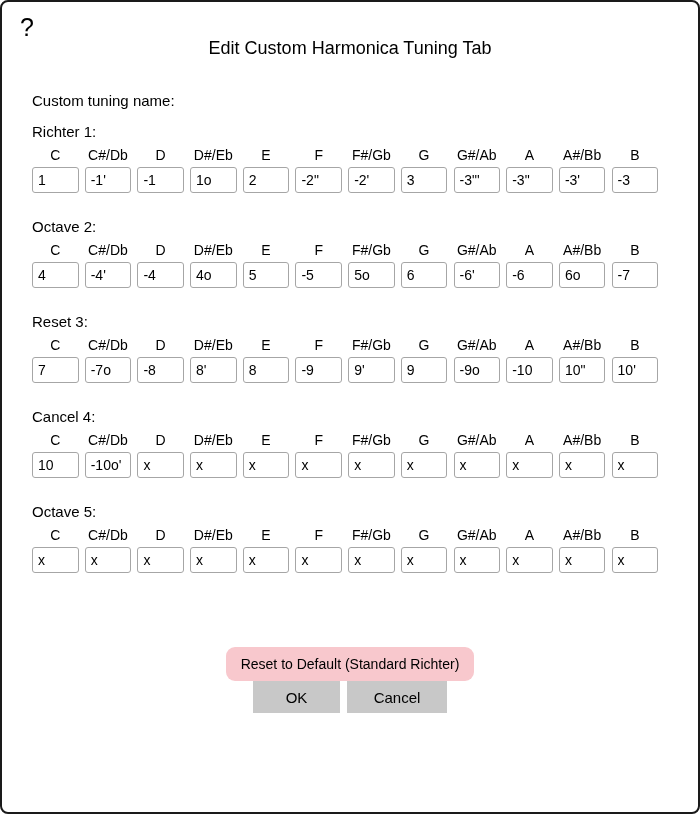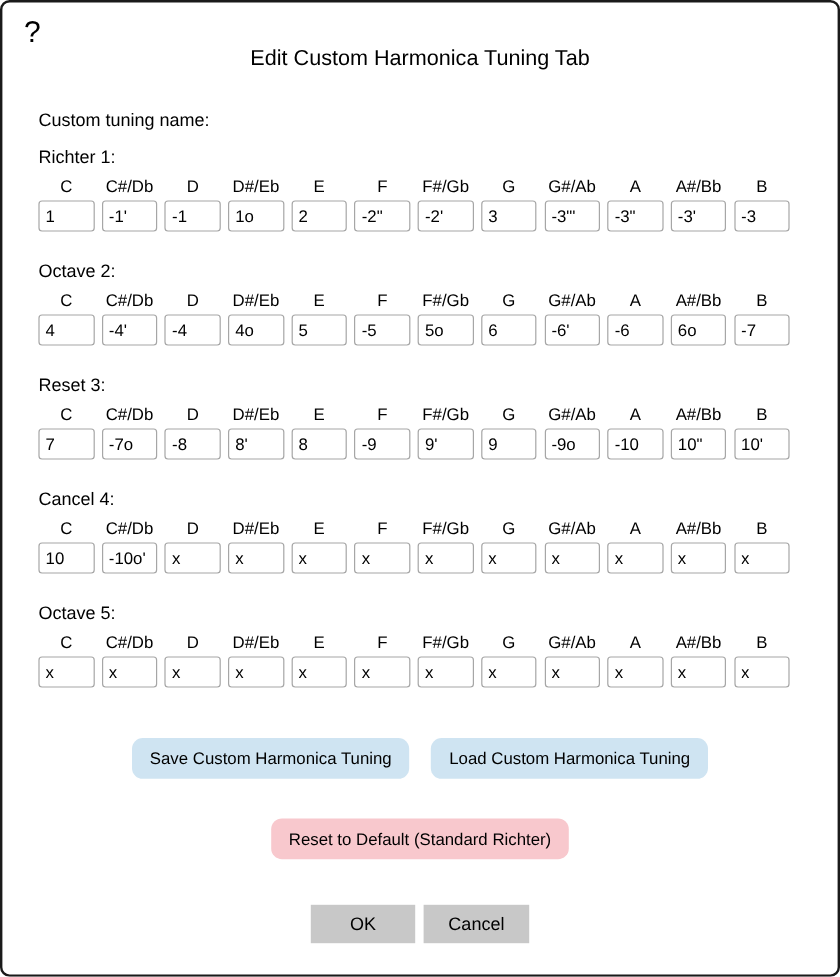--- a/index.html
+++ b/index.html
@@ -67,47 +67,48 @@
     border-radius: 3px;
     padding: 0 2px 0 5px;
     font-size: 14px;
     font-family: inherit;
     background: #fff;
     outline: none;
   }
   .btn-row { display: flex; justify-content: center; }
   .row-saveload { margin-top: 42px; gap: 18px; }
   .row-reset { margin-top: 33px; }
-  .row-okcancel { margin-top: 38px; gap: 7px; }
+  .row-okcancel { gap: 7px; }
   .btn {
     font-family: inherit;
     font-size: 14px;
     color: #000;
     border: none;
     padding: 9px 15px;
     cursor: default;
   }
   .btn.blue {
     background: var(--save-load-bg, #cfe4f2);
     border-radius: 9px;
   }
   .btn.pink {
     background: var(--reset-bg, #f8c8cd);
     border-radius: 9px;
+    margin-top: 41px;
   }
   .btn.gray {
     background: var(--ok-cancel-bg, #c8c8c8);
     border-radius: 0;
     font-size: 15px;
     height: 32px;
     padding: 0;
     text-align: center;
   }
   .btn.ok { width: 87px; }
-  .btn.cancel { width: 88px; }
+  .btn.cancel { width: 100px; }
 </style>
 </head>
 <body>
 
 <div class="window">
   <div class="help">?</div>
   <div class="title">Edit Custom Harmonica Tuning Tab</div>
 
   <div class="name-row">
     <span class="name-label">Custom tuning name:</span>
@@ -433,24 +434,20 @@
   </div>
 
   <div class="cell">
     <div class="note-name">B</div>
     <input class="note-input" type="text" value="x" style="">
   </div>
 </div>
   </div>
 </div>
 
-  <div class="btn-row row-saveload">
-    <button class="btn blue">Save Custom Harmonica Tuning</button>
-    <button class="btn blue">Load Custom Harmonica Tuning</button>
-  </div>
 
   <div class="btn-row row-reset">
     <button class="btn pink">Reset to Default (Standard Richter)</button>
   </div>
 
   <div class="btn-row row-okcancel">
     <button class="btn gray ok">OK</button>
     <button class="btn gray cancel">Cancel</button>
   </div>
 </div>

